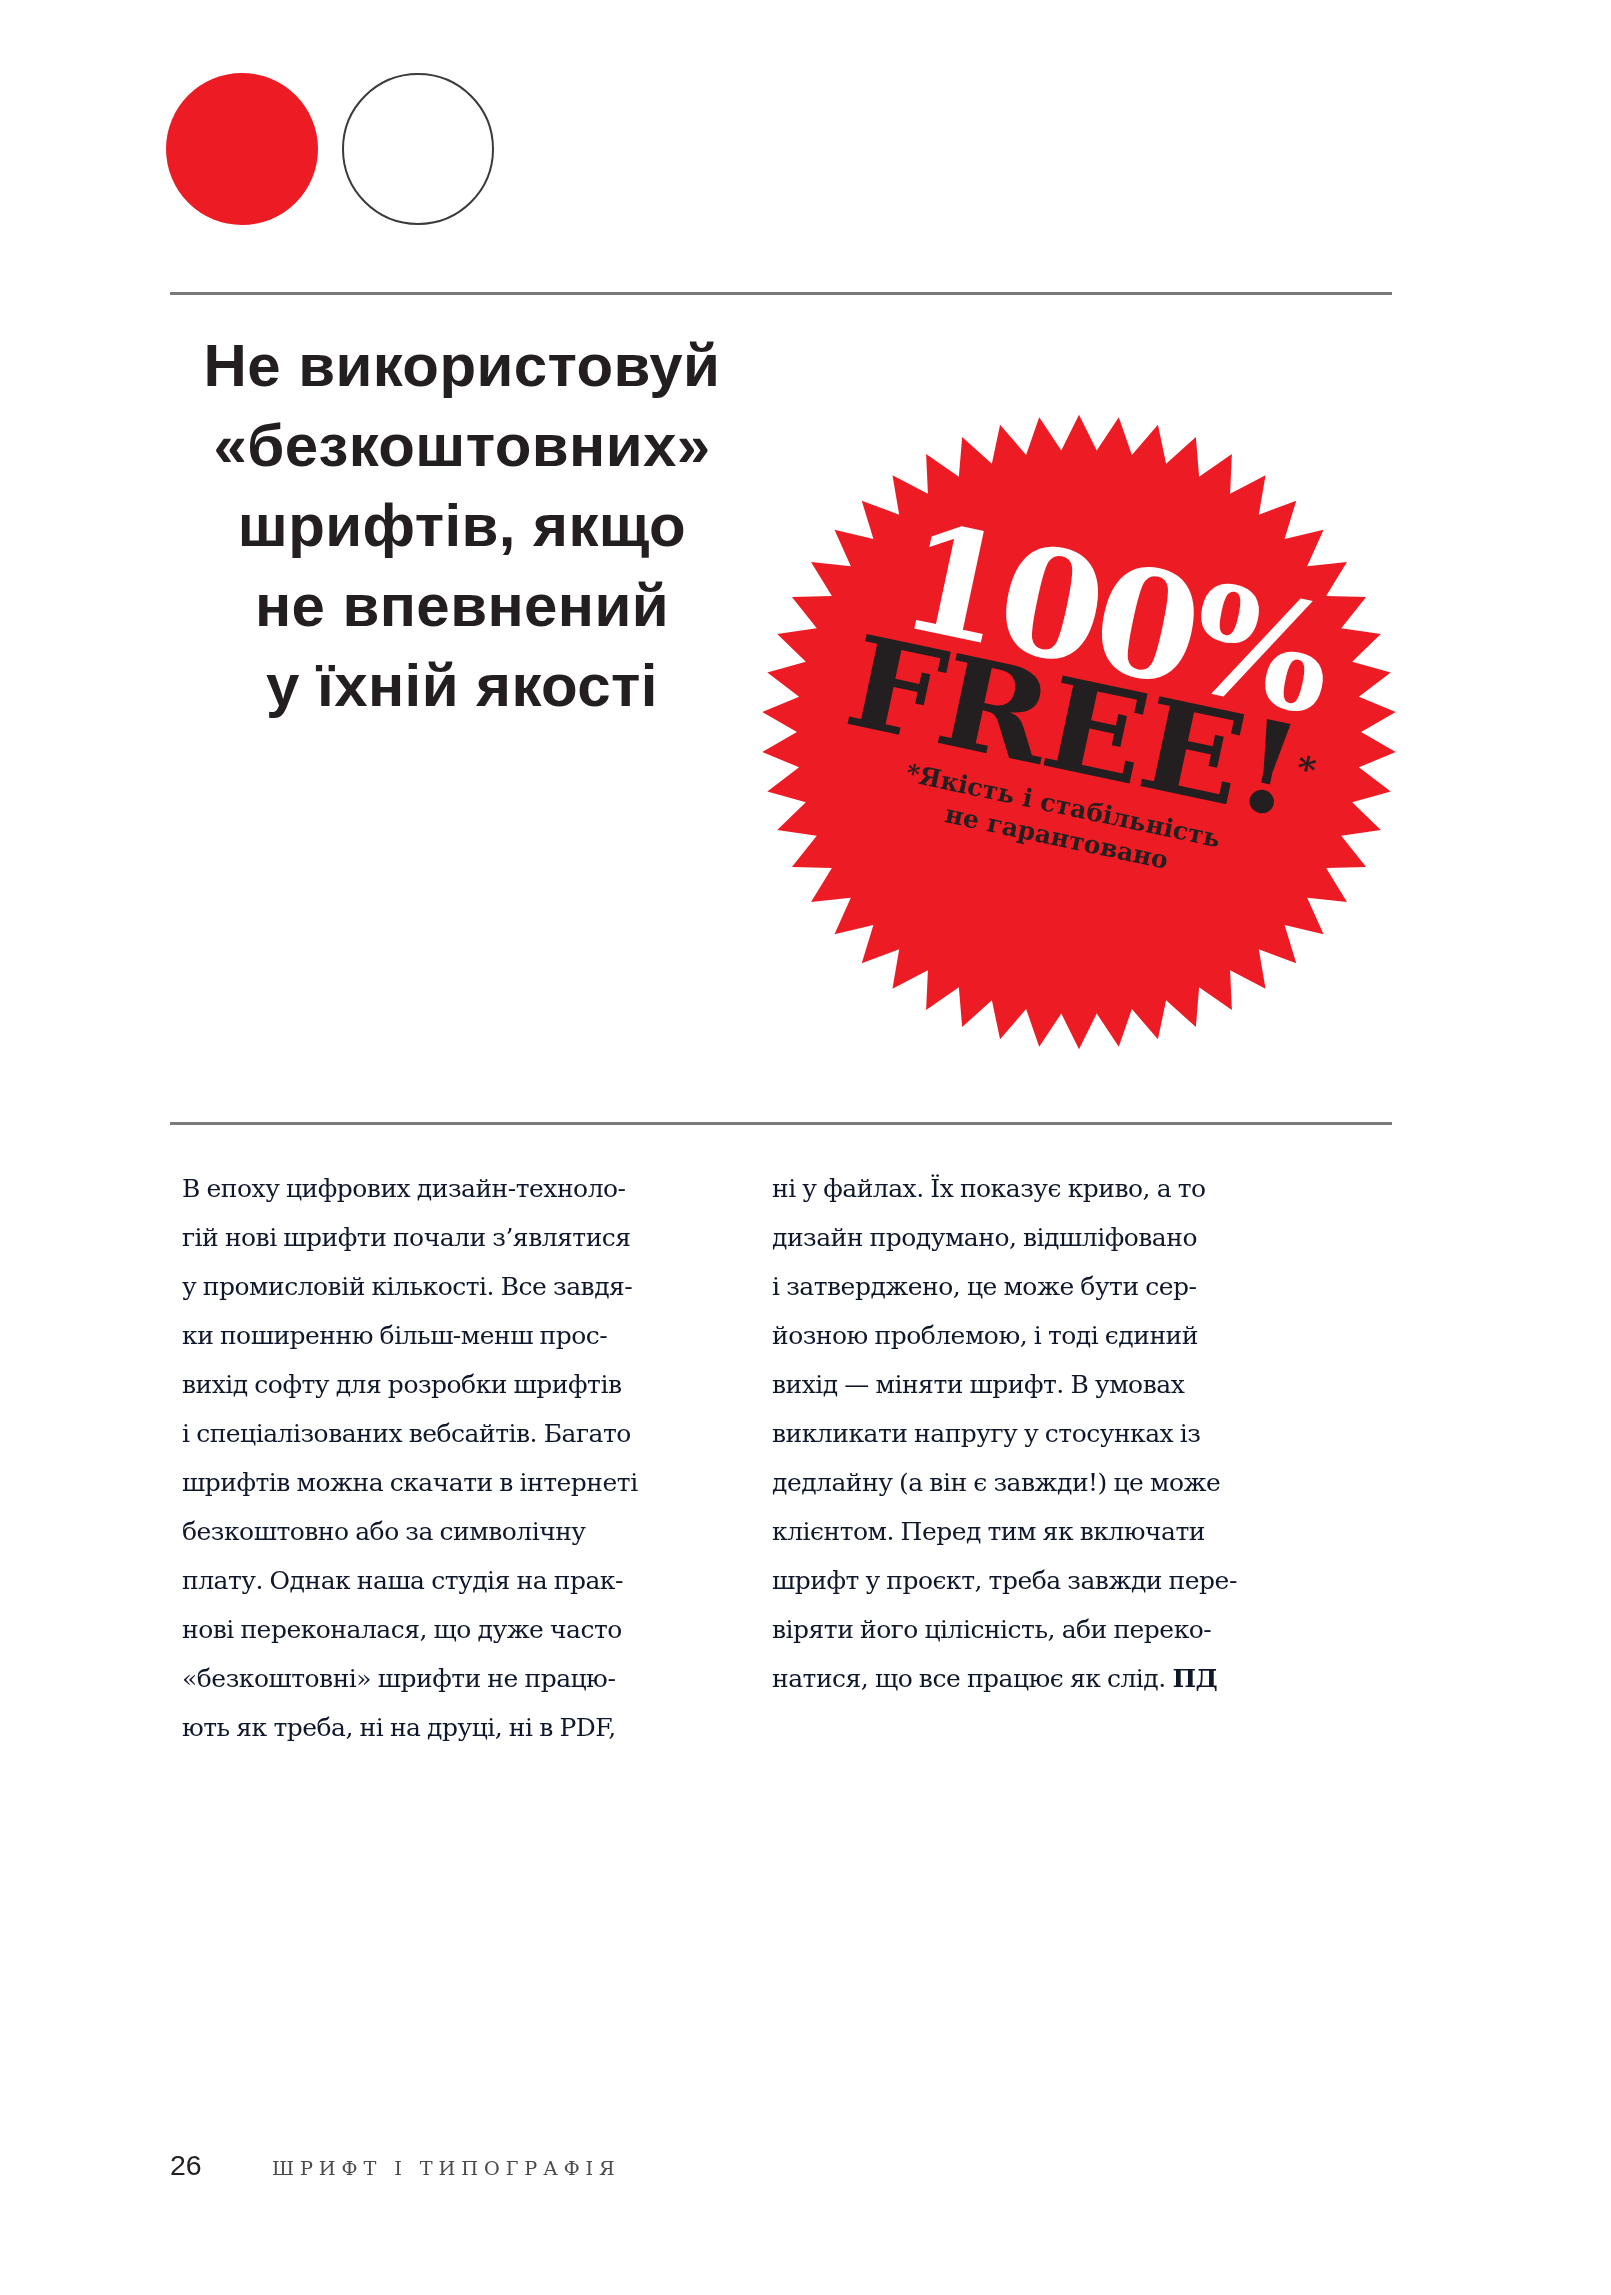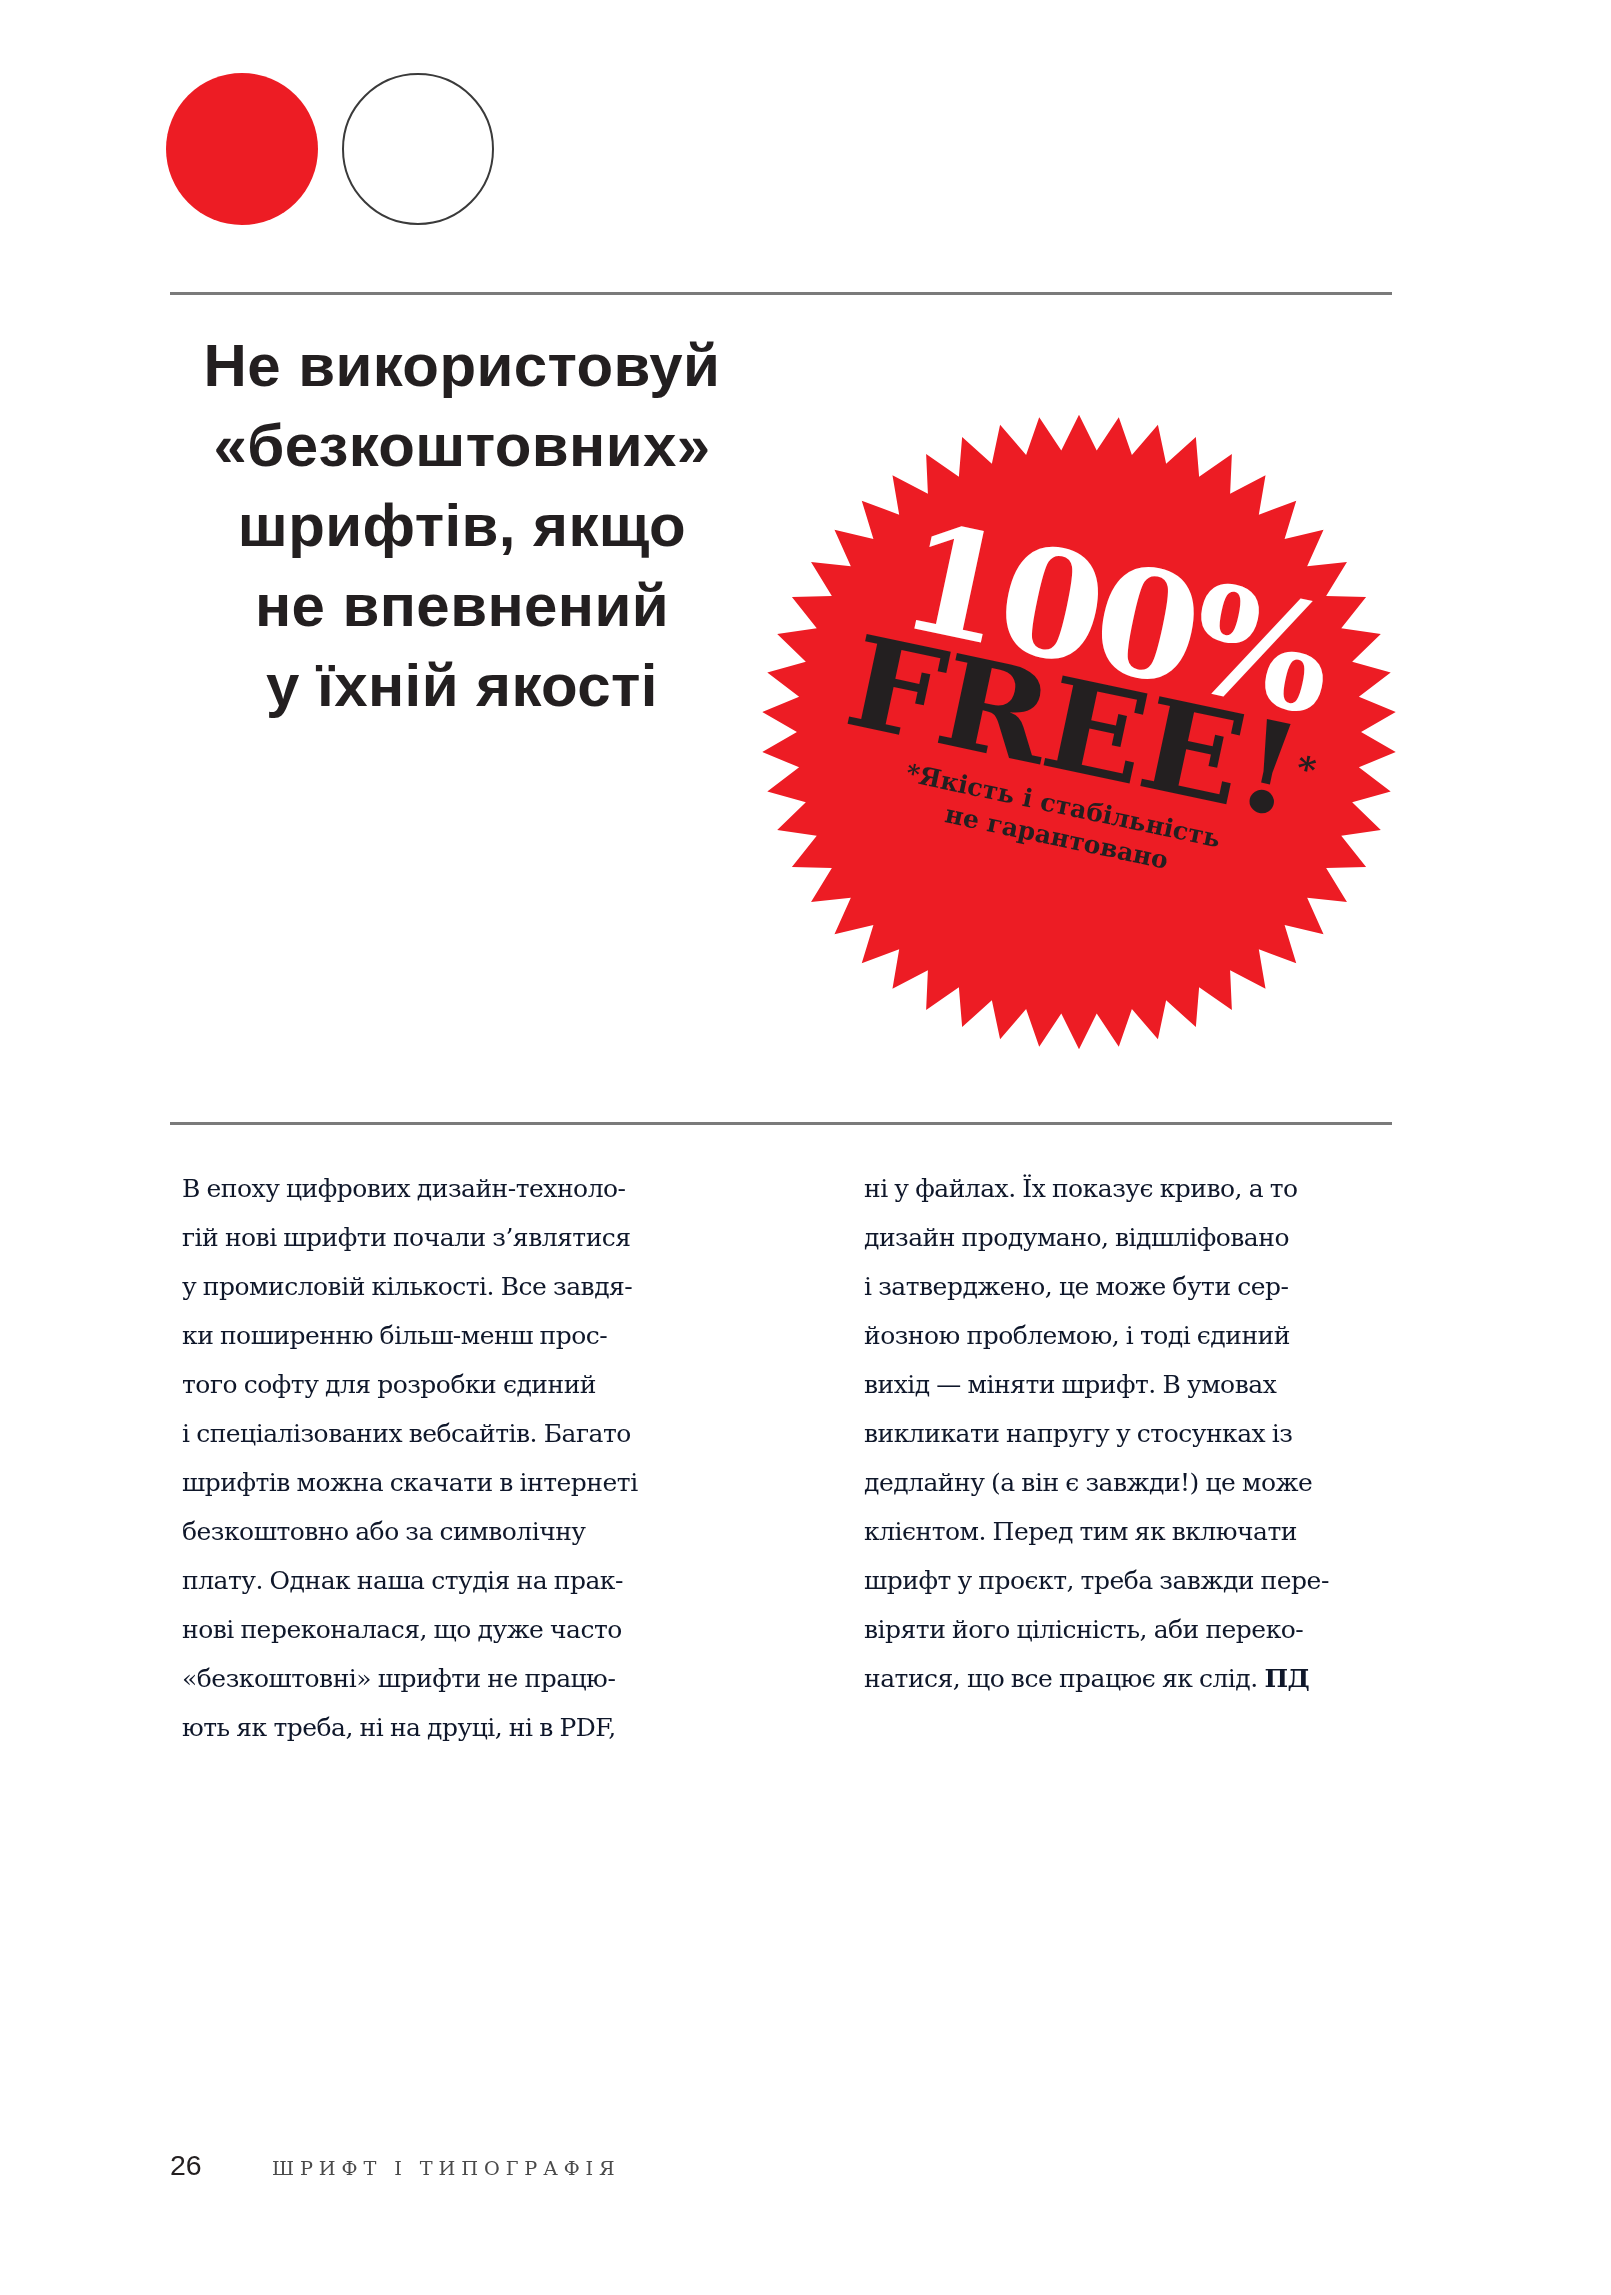--- a/index.html
+++ b/index.html
@@ -139,21 +139,21 @@
       line-height: 49px;
       color: #0f172a;
       letter-spacing: -0.5px;
       word-spacing: -0.8px;
     }
     .body-col span.line {
       display: block;
       white-space: nowrap;
     }
     .col-left { left: 170px; }
-    .col-right { left: 852px; }
+    .col-right { left: 760px; }
     .signature { font-weight: bold; }
 
     .footer {
       position: absolute;
       left: 170px;
       top: 2149px;
       height: 42px;
       display: flex;
       align-items: baseline;
     }
@@ -201,21 +201,21 @@
   </div>
 </div>
 
 <div class="rule rule-mid"></div>
 
 <div class="body-col col-left">
   <span class="line">В епоху цифрових дизайн-техноло-</span>
   <span class="line">гій нові шрифти почали з’являтися</span>
   <span class="line">у промисловій кількості. Все завдя-</span>
   <span class="line">ки поширенню більш-менш прос-</span>
-  <span class="line">того софту для розробки єдиний</span>
+  <span class="line">вихід софту для розробки шрифтів</span>
   <span class="line">і спеціалізованих вебсайтів. Багато</span>
   <span class="line">шрифтів можна скачати в інтернеті</span>
   <span class="line">безкоштовно або за символічну</span>
   <span class="line">плату. Однак наша студія на прак-</span>
   <span class="line">нові переконалася, що дуже часто</span>
   <span class="line">«безкоштовні» шрифти не працю-</span>
   <span class="line">ють як треба, ні на друці, ні в PDF,</span>
 </div>
 
 <div class="body-col col-right">

